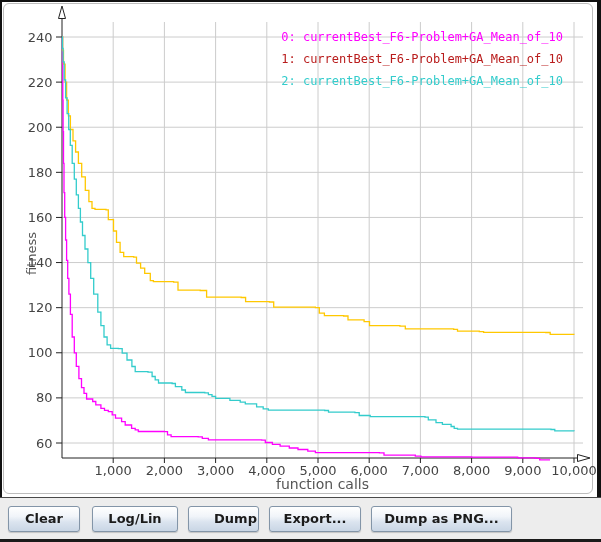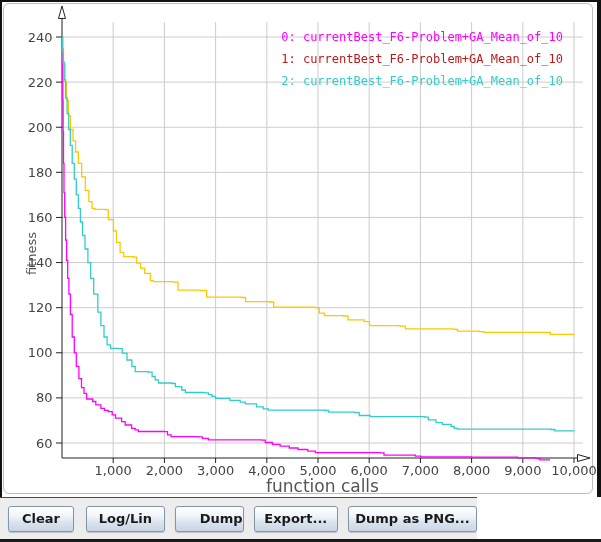--- a/index.html
+++ b/index.html
@@ -11,26 +11,26 @@
 
   .chart-panel{position:absolute;left:0;top:0;width:601px;height:497px;background:#fff;}
   .panel-border{position:absolute;left:3px;top:3px;width:588px;height:489px;
                 border:1px solid #bdbdbd;border-radius:6px;pointer-events:none;}
   #chart{position:absolute;left:0;top:0;}
 
   .y-label{position:absolute;left:-24px;top:246px;width:110px;text-align:center;
            transform:rotate(-90deg);transform-origin:center;
            font-size:13px;color:#555;}
   .x-label{position:absolute;left:62px;top:476px;width:521px;text-align:center;
-           font-size:17px;color:#555;}
+           font-size:14px;color:#555;}
 
   .legend{position:absolute;top:26px;right:38px;
           font-family:"DejaVu Sans Mono",monospace;font-size:12px;line-height:22px;}
 
-  .toolbar{position:absolute;left:0;top:497px;width:477px;height:42px;
+  .toolbar{position:absolute;left:0;top:497px;width:601px;height:42px;
            background:#ededed;border-top:1px solid #4a4a4a;box-sizing:border-box;
            display:flex;align-items:center;}
   .btn{height:26px;margin-left:10px;border:1px solid #8395a8;border-radius:3px;
        background:linear-gradient(to bottom,#ffffff 0%,#f0f4f9 40%,#dbe4ef 62%,#c9d6e5 100%);
        box-shadow:0 1px 1px rgba(0,0,0,0.18);
        font-family:"DejaVu Sans",sans-serif;font-weight:bold;font-size:13px;color:#1b1b1b;
        padding:0;cursor:pointer;}
   .btn:first-child{margin-left:8px;}
   .btn-clear{width:72px;}.btn-loglin{width:86px;margin-left:12px;}.btn-dump{width:71px;padding-left:24px;}
   .btn-export{width:92px;}.btn-save{width:141px;}

